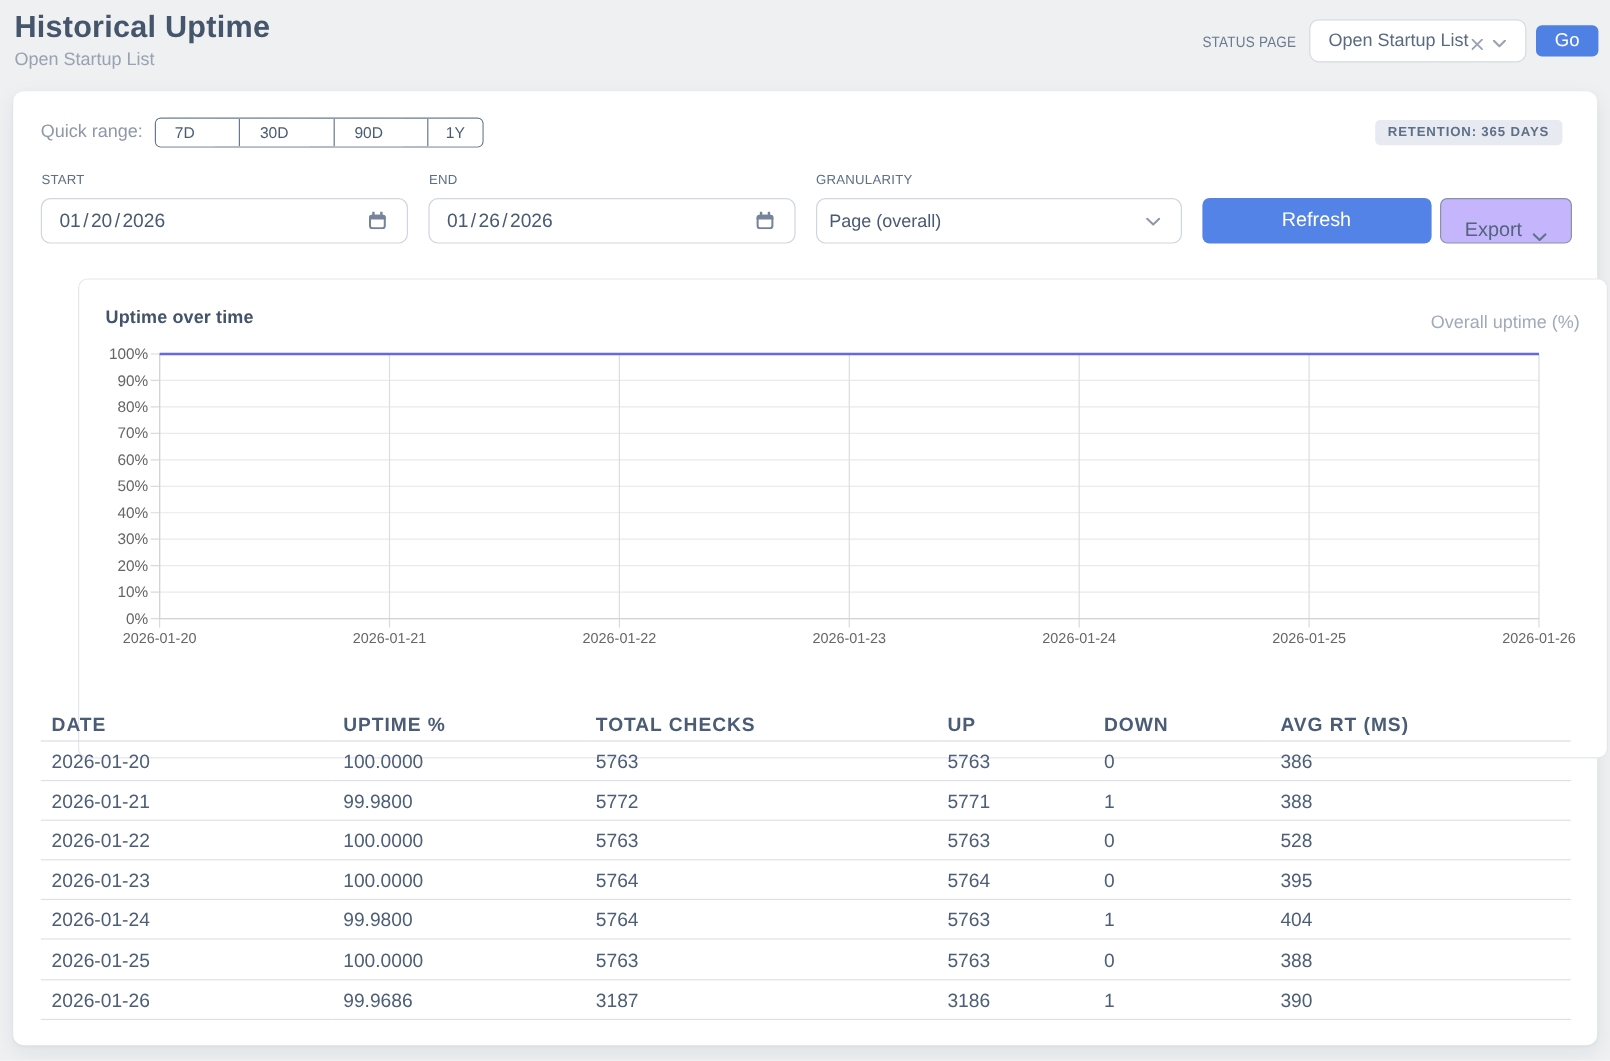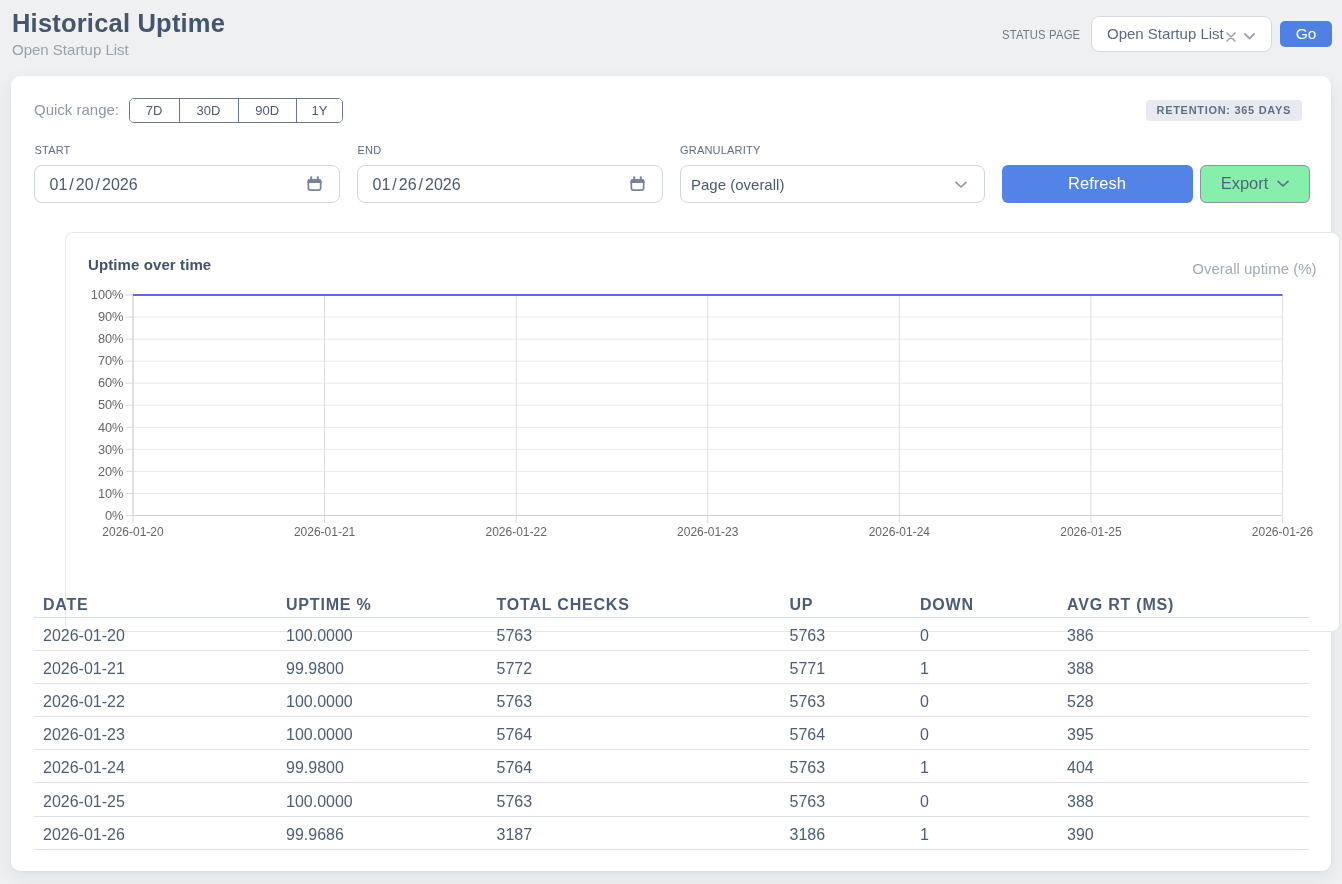--- a/index.html
+++ b/index.html
@@ -18,34 +18,34 @@
 .stlabel { left:1002px; top:28px; font-size:12.5px; letter-spacing:0.2px; color:#6b7a90; transform:scaleX(0.9); transform-origin:left top; white-space:nowrap; }
 .stselect { left:1091px; top:16px; width:181px; height:36px; background:#fff; border:1px solid #d5dae2; border-radius:8px; }
 .stselect .txt { position:absolute; left:15px; top:7.5px; font-size:15px; color:#5a6a80; white-space:nowrap; }
 .stselect .x { position:absolute; left:133.5px; top:14.5px; }
 .stselect .chev { position:absolute; left:152px; top:16px; }
 .gobtn { left:1280px; top:20.5px; width:52px; height:26.5px; background:#4f80e4; border-radius:5px; color:#fff; font-size:15.5px; display:flex; align-items:center; justify-content:center; }
 
 .card { left:11px; top:76px; width:1320px; height:795px; background:#fff; border-radius:9px; box-shadow:0 6px 18px rgba(30,41,59,0.07), 0 1px 3px rgba(30,41,59,0.04); }
 
 .qrlabel { left:23px; top:25px; font-size:15px; color:#8e98a8; white-space:nowrap; }
-.qrgroup { left:117.5px; top:22px; height:24.5px; display:flex; border:1px solid #67798f; border-radius:5px; overflow:hidden; }
+.qrgroup { left:117.5px; top:22px; height:24.5px; display:flex; border:1px solid #67798f; border-radius:5px; overflow:hidden;gap:20px; }
 .qrgroup .qb { display:flex; align-items:center; justify-content:center; font-size:13px; color:#4a5b74; background:#fff; }
 .qrgroup .qb + .qb { border-left:1px solid #67798f; }
 .retention { left:1135px; top:23.5px; height:21.5px; background:#e7ebf1; border-radius:4px; display:flex; align-items:center; padding:0 10.5px; font-size:11px; font-weight:700; letter-spacing:0.7px; color:#5e7088; }
 
 .flabel { top:68px; font-size:11px; letter-spacing:0.2px; color:#5d6e85; }
 .ctrl { top:88.5px; height:38px; background:#fff; border:1px solid #cfd6df; border-radius:8px; }
 .inp .dtxt { position:absolute; left:14.5px; top:10px; font-size:16px; color:#4a5a72; }
 .inp .dtxt .sl { margin:0 2px; }
 .inp svg { position:absolute; right:17px; top:10.5px; }
 .sel .stxt { position:absolute; left:10px; top:10px; font-size:15px; color:#4a5a72; white-space:nowrap; }
 .sel svg { position:absolute; right:17px; top:15px; }
 .refresh { left:990.5px; top:88.5px; width:191px; height:38px; background:#5383e6; border:none; border-radius:6px; color:#fff; font-size:16.5px; display:flex; align-items:center; justify-content:center; }
-.export { left:1189px; top:88.5px; width:110px; height:38px; background:#86efac; border:1px solid #8794a7; border-radius:6px; color:#53647d; font-size:16.5px; display:flex; align-items:center; justify-content:center; gap:9px; }
+.export { left:1189px; top:88.5px; width:110px; height:38px; background:#c4b5fd; border:1px solid #8794a7; border-radius:6px; color:#53647d; font-size:16.5px; display:flex; align-items:flex-end; justify-content:center; gap:9px; }
 
 .chartcard { left:23px; top:155.5px; width:1274.5px; height:400px; background:#fff; border:1px solid #e3e7ec; border-radius:8px;margin-left:31px; }
 .cctitle { position:absolute; left:22px; top:23.5px; font-size:15px; font-weight:700; color:#42536b; letter-spacing:0.1px; }
 .ccright { position:absolute; right:22px; top:27px; font-size:15px; color:#a0abb9; }
 
 .tablewrap { left:23px; top:516px; width:1274.5px; }
 table { border-collapse:collapse; table-layout:fixed; width:1274.5px; }
 th { font-size:16px; font-weight:700; letter-spacing:0.8px; color:#4a5c76; text-align:left; padding:0 0 0 9px; height:25.5px; vertical-align:middle; }
 td { font-size:16px; color:#4d5e76; text-align:left; padding:4px 0 0 9px; height:33.1px; vertical-align:middle; }
 thead tr { border-bottom:1px solid #d8dee6; }

